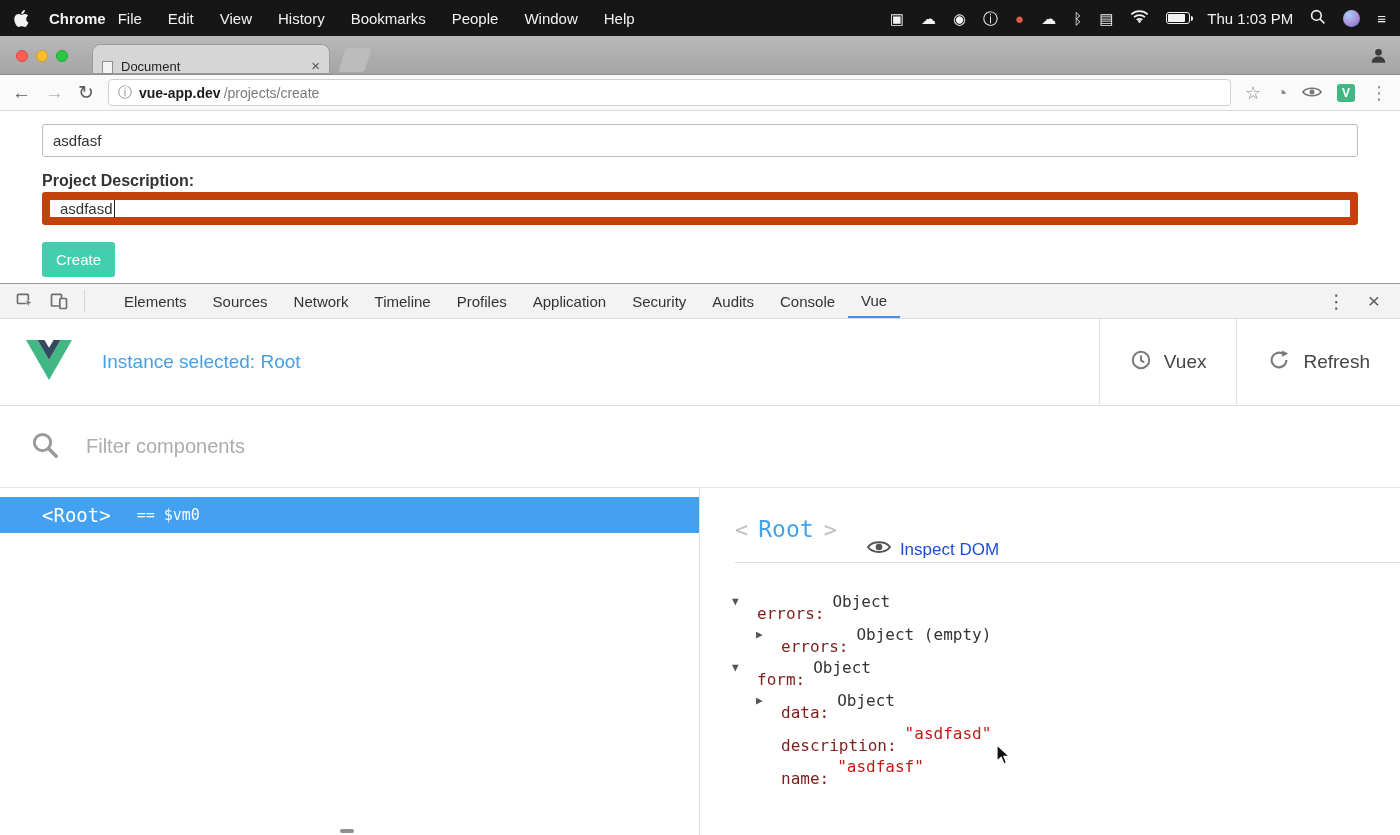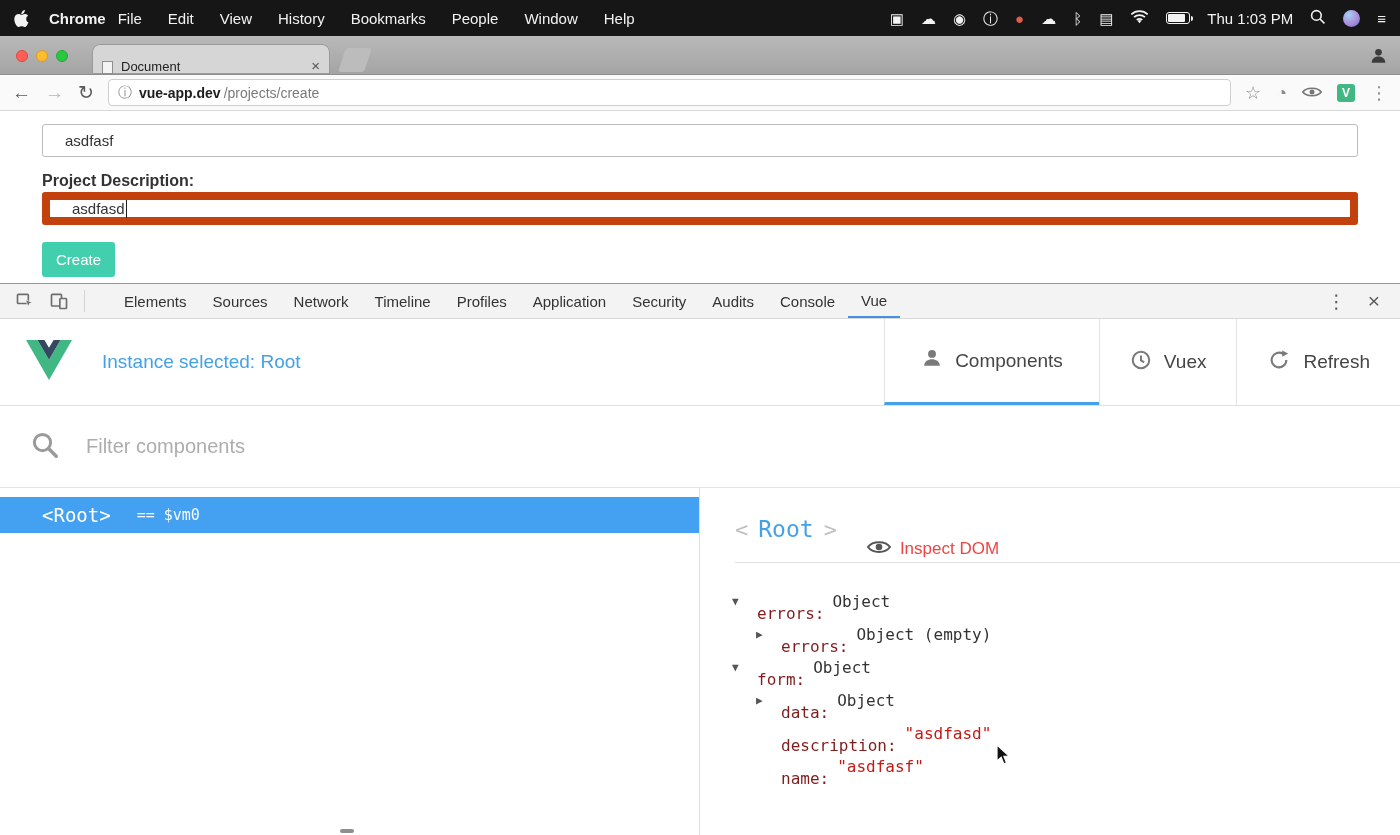--- a/index.html
+++ b/index.html
@@ -51,21 +51,21 @@
   .url-host { font-size:14px; color:#1c1c1c; font-weight:bold; }
   .url-path { font-size:14px; color:#7a7a7a; }
   .abar-icons { display:flex; align-items:center; gap:15px; }
   .abar-icon { color:#8a8a8a; font-size:18px; line-height:1; }
   .vue-ext { width:18px; height:18px; border-radius:3px; background:#41b883; color:#fff;
     font-size:12px; font-weight:bold; display:flex; align-items:center; justify-content:center; }
 
   
   .page { position:absolute; top:111px; left:0; width:1400px; height:172px; background:#fff; }
   .text-input { position:absolute; left:42px; right:42px; height:33px; border:1px solid #bdbdbd;
-    border-radius:3px; font-size:15px; color:#333; padding:0 22px; background:#fff;
+    border-radius:3px; font-size:15px; color:#333; padding:0 10px; background:#fff;
     font-family:"Liberation Sans", sans-serif; }
   .input-name { top:13px; }
   .field-label { position:absolute; left:42px; top:61px; font-weight:bold; font-size:16px; color:#333; }
   .input-desc { top:74px; border:8px solid #c2410c; display:flex; align-items:center;margin-top:7px; }
   .caret { display:inline-block; width:1px; height:18px; background:#222; margin-left:1px; }
   .create-btn { position:absolute; left:42px; top:131px; height:35px; padding:0 14px; background:#42cfae;
     color:#fff; border:none; border-radius:3px; font-size:15px; font-family:"Liberation Sans", sans-serif; }
 
   
   .devtools { position:absolute; top:283px; left:0; width:1400px; height:412px; background:#fff;
@@ -104,22 +104,22 @@
     padding-left:42px; font-family:"DejaVu Sans Mono", monospace; }
   .comp-tag { font-size:19px; }
   .vm-ref { margin-left:26px; font-size:15px; opacity:0.95; }
   .hscroll-thumb { position:absolute; bottom:2px; left:340px; width:14px; height:4px; background:#8f8f8f; border-radius:2px; }
 
   .right-pane { flex:1; position:relative; }
   .inspector-header { display:flex; align-items:center; margin:20px 0 0 35px; height:42px;
     font-family:"DejaVu Sans Mono", monospace; }
   .bc-bracket { color:#c0c0c0; font-size:22px; }
   .bc-name { color:#44a1e5; font-size:23px; margin:0 10px; }
-  .inspect-dom { display:flex; gap:9px; margin-left:30px;
-    font-family:"Liberation Sans", sans-serif; font-size:17px; color:#ef4444;margin-top:41px; }
+  .inspect-dom { display:flex; align-items:center; gap:9px; margin-left:30px;
+    font-family:"Liberation Sans", sans-serif; font-size:17px; color:#1d4ed8;margin-top:41px; }
   .inspector-divider { border-bottom:1px solid #e0e0e0; margin:12px 0 0 35px; }
 
   .tree { margin:22px 0 0 32px; font-family:"DejaVu Sans Mono", monospace; font-size:16px; color:#333; }
   .tree-row { display:flex; align-items:center; height:33px; }
   .tree-row.indent1 { padding-left:24px; }
   .tw { width:25px; font-size:11px; color:#555; }
   .tkey { color:#7f1d1d;margin-top:24px; }
   .tval { color:#333; margin-left:8px; }
   .tval.string { color:#c41a16; }
 
@@ -266,29 +266,20 @@
 
   <div class="vue-header">
     <span class="vue-logo">
       <svg width="46" height="40" viewBox="0 0 100 87">
           <polygon points="0,0 25,0 50,43 75,0 100,0 50,87" fill="#41b883"></polygon>
           <polygon points="25,0 40,0 50,17 60,0 75,0 50,43" fill="#35495e"></polygon>
         </svg>
     </span>
     <span class="vue-status">Instance selected: Root</span>
     <div class="vue-tabs">
-      <div class="vue-tab active">
-        <span>
-          <svg width="22" height="22" viewBox="0 0 24 24">
-              <circle cx="12" cy="7.5" r="4.3" fill="#7a7a7a"></circle>
-              <path d="M3.5 20.5 C3.5 15.5 7.8 13.3 12 13.3 S20.5 15.5 20.5 20.5 Z" fill="#7a7a7a"></path>
-            </svg>
-        </span>
-        <span>Components</span>
-      </div>
       <div class="vue-tab">
         <span>
           <svg width="22" height="22" viewBox="0 0 24 24">
               <circle cx="12" cy="12" r="9" fill="none" stroke="#7a7a7a" stroke-width="2.2"></circle>
               <path d="M12 7 V12.5 L15.5 14.5" fill="none" stroke="#7a7a7a" stroke-width="2.2"></path>
             </svg>
         </span>
         <span>Vuex</span>
       </div>
       <div class="vue-tab">

